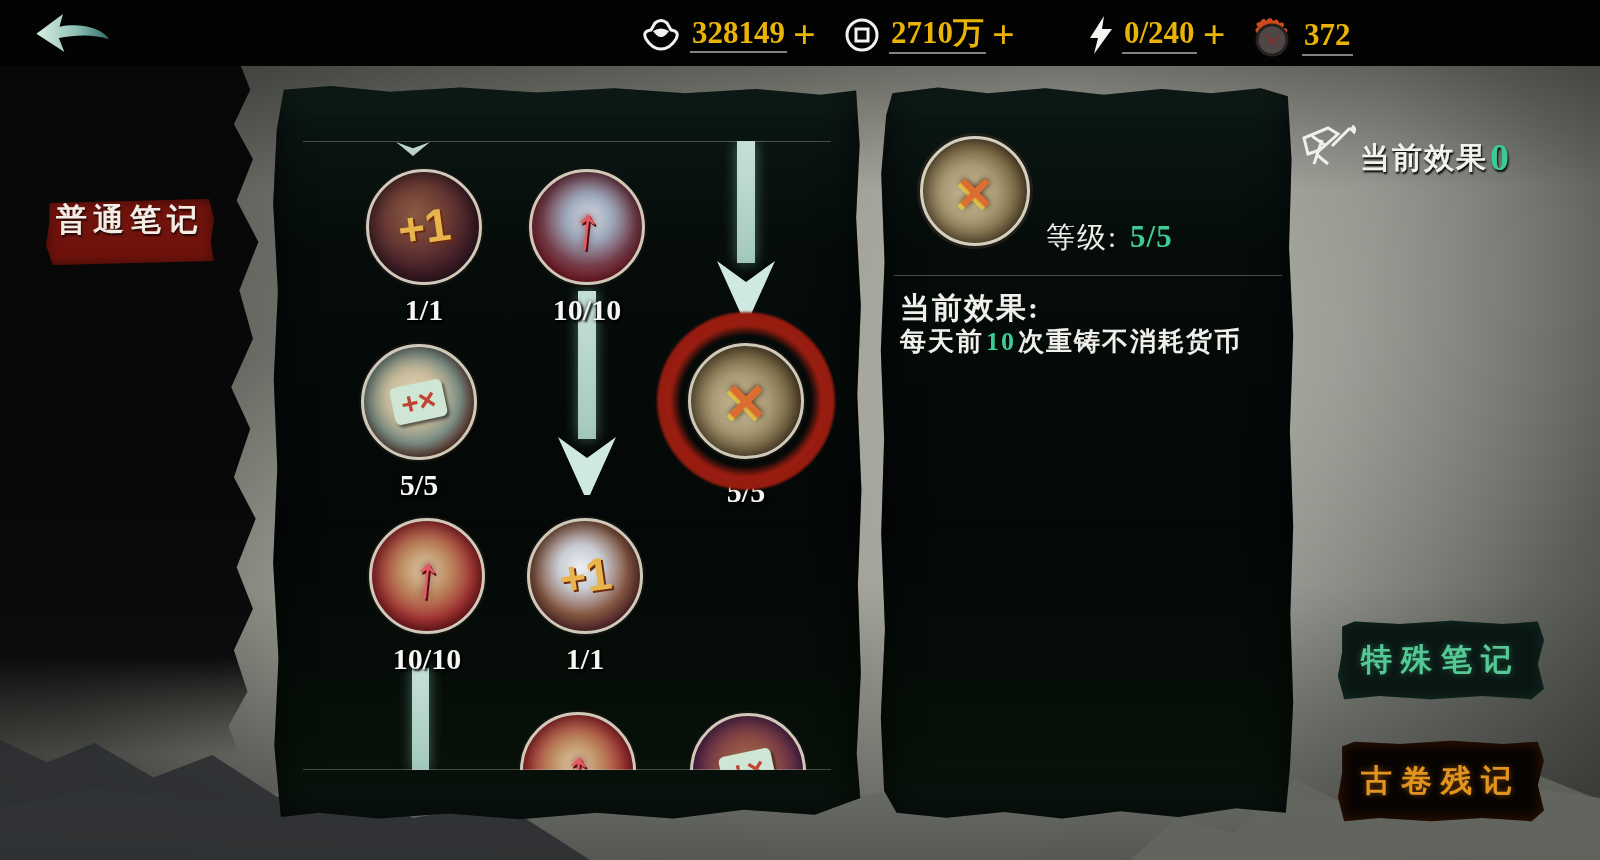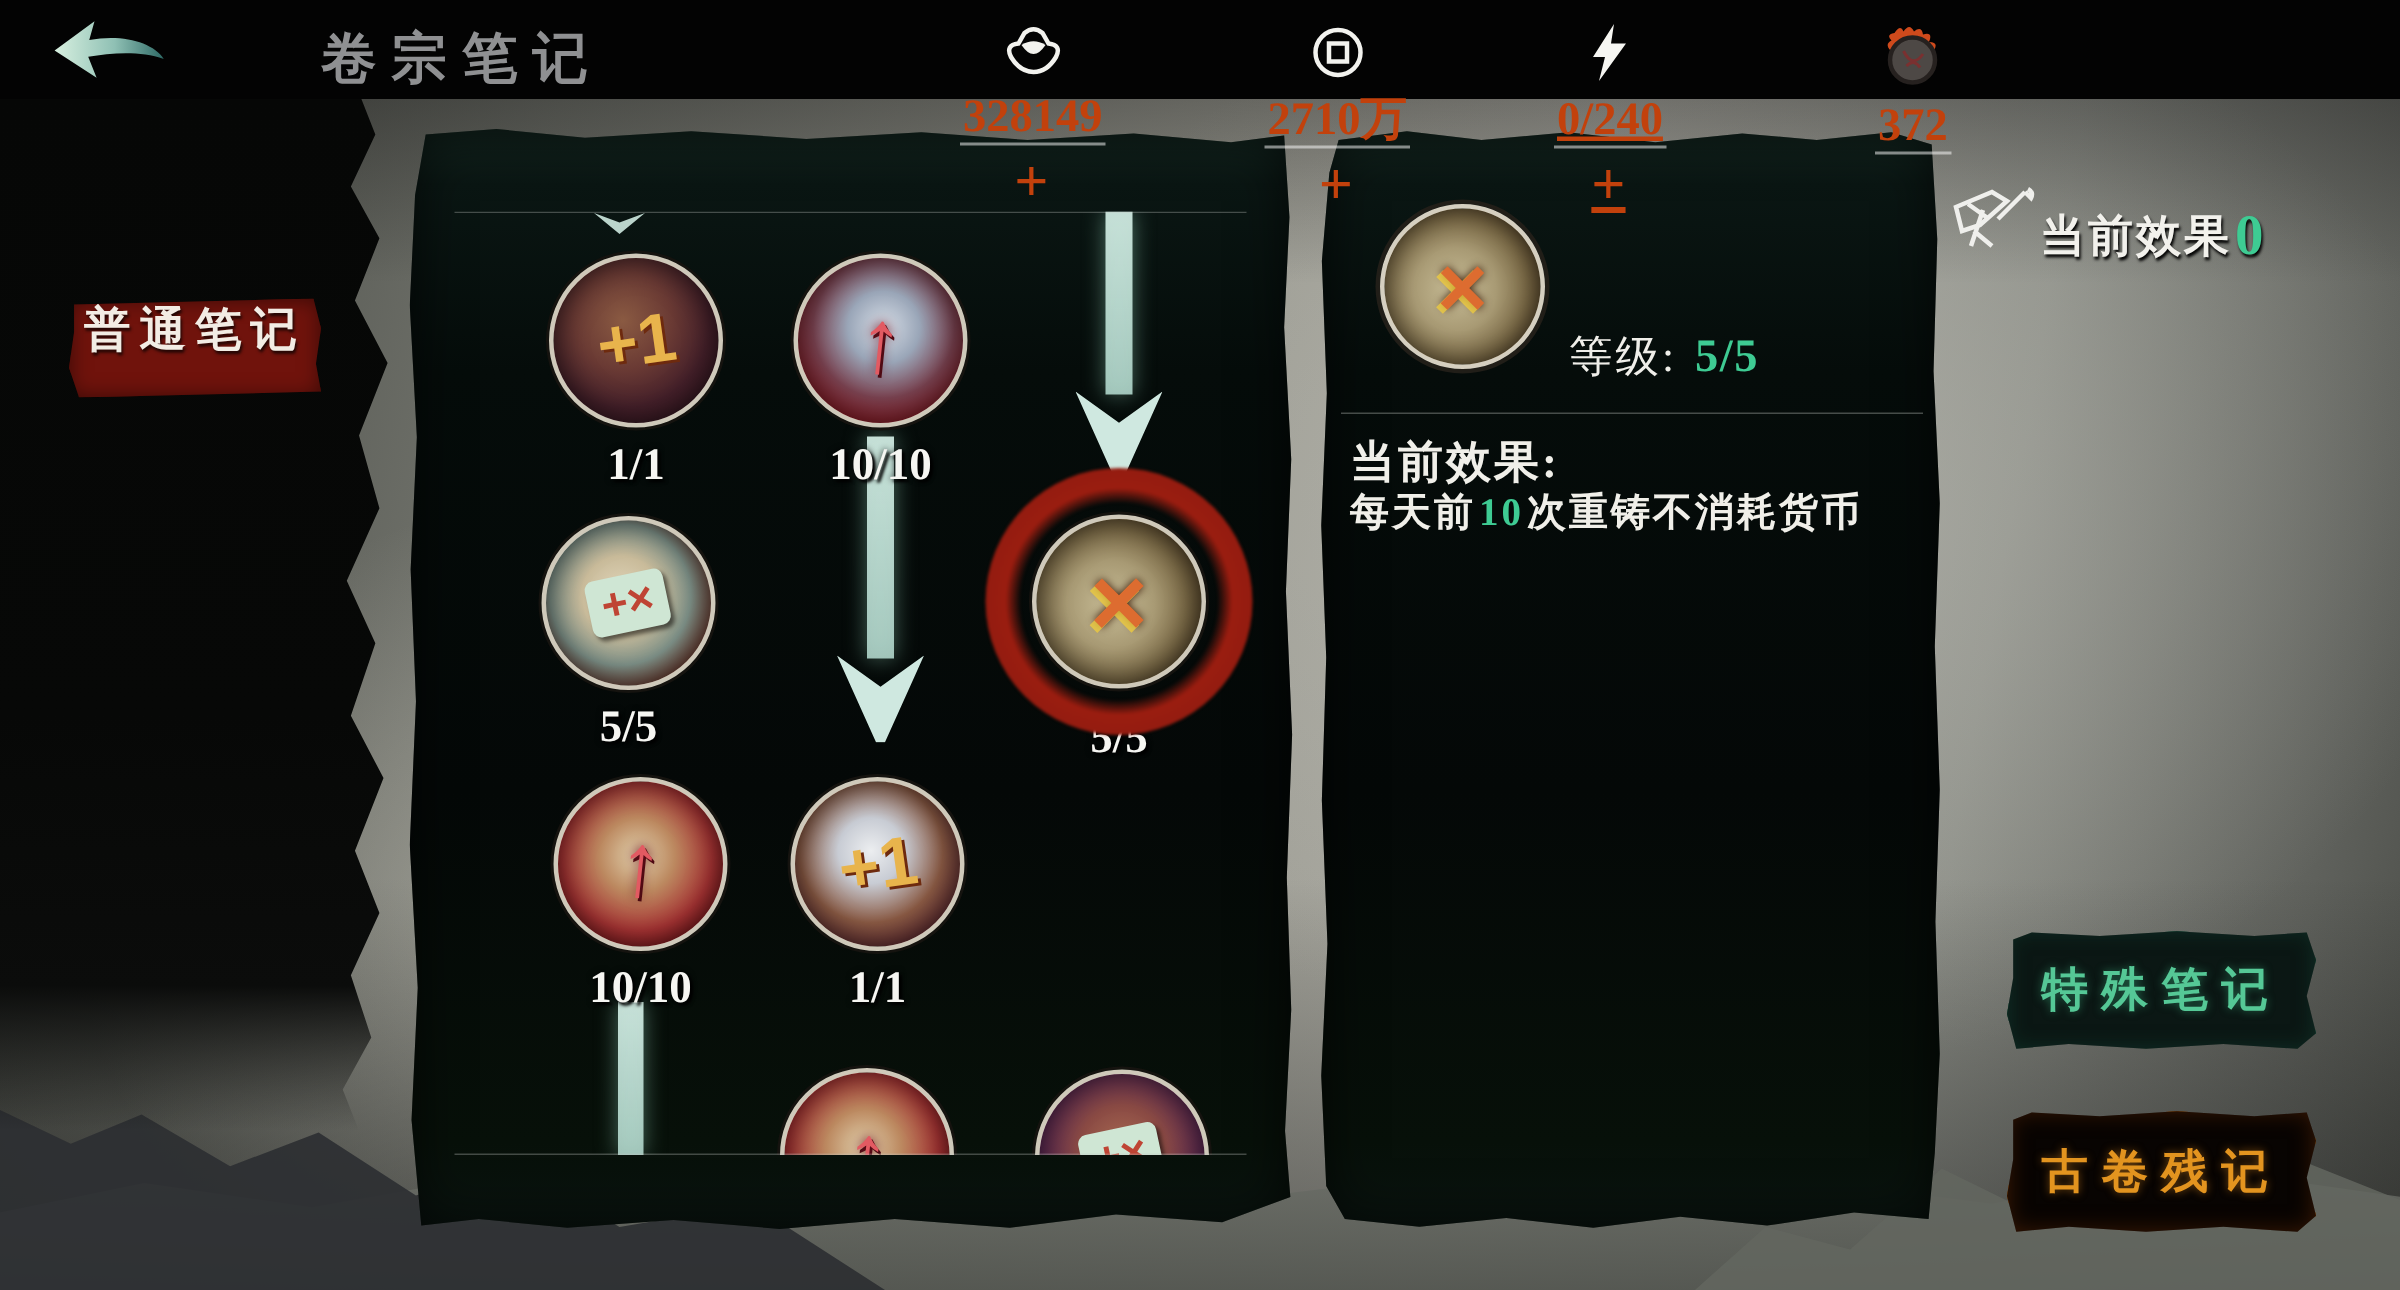--- a/index.html
+++ b/index.html
@@ -19,24 +19,24 @@
     clip-path:polygon(0 100%,10% 72%,22% 82%,35% 46%,48% 66%,60% 30%,72% 55%,84% 40%,100% 60%,100% 100%);}
   .mtn-left{position:absolute;left:0;bottom:0;width:590px;height:150px;background:#2c2f32;opacity:.92;
     clip-path:polygon(0 20%,8% 35%,16% 22%,26% 45%,36% 30%,47% 58%,58% 44%,70% 72%,85% 62%,100% 100%,0 100%);}
   .ink-left{position:absolute;left:0;top:62px;width:272px;height:692px;
     background:linear-gradient(180deg,#060706 0%,#070807 60%,#0b0c0b 86%,rgba(11,12,11,0) 100%);
     clip-path:polygon(0 0,88% 0,92% 4%,86% 9%,93% 14%,87% 20%,95% 26%,88% 33%,93% 40%,85% 47%,92% 53%,86% 60%,94% 66%,87% 73%,93% 79%,86% 85%,91% 91%,84% 96%,88% 100%,0 100%);}
   
   .topbar{position:absolute;left:0;top:0;width:1600px;height:66px;background:#030303;z-index:30;}
   .back-btn{position:absolute;left:28px;top:6px;width:84px;height:54px;cursor:pointer;}
   .page-title{position:absolute;left:214px;top:14px;font-size:37px;font-weight:700;color:#8f9092;letter-spacing:10px;}
-  .cur{position:absolute;top:16px;display:flex;align-items:center;gap:8px;color:#c2410c;flex-direction:column;}
+  .cur{position:absolute;top:16px;display:flex;align-items:center;gap:8px;color:#eab308;}
   .cur .cval{font-size:31px;font-weight:700;border-bottom:2px solid rgba(255,255,255,.5);padding:0 2px 1px 2px;line-height:1.1;}
   .cur .cplus{font-size:40px;font-weight:700;line-height:.8;margin-left:-2px;cursor:pointer;}
-  .c1{left:640px;} .c2{left:843px;} .c3{left:1036px;text-decoration:underline;} .c4{left:1250px;}
+  .c1{left:640px;} .c2{left:843px;} .c3{left:1088px;} .c4{left:1250px;}
   
   .tab-normal{position:absolute;left:46px;top:199px;width:168px;height:66px;background:#70130c;z-index:10;cursor:pointer;
     display:flex;justify-content:center;
     box-shadow:0 0 0 3px #350a06, inset 0 0 14px rgba(0,0,0,.55);
     clip-path:polygon(2% 6%,97% 0,100% 30%,98% 66%,100% 94%,4% 100%,0 70%,2% 34%);}
   .tab-normal span{font-size:31px;font-weight:700;color:#f2ece4;letter-spacing:6px;text-shadow:1px 2px 2px rgba(0,0,0,.7);}
   .tab-special{position:absolute;left:58px;top:322px;width:150px;height:44px;z-index:10;cursor:pointer;
     font-size:31px;font-weight:700;color:#9aa0a0;letter-spacing:6px;text-shadow:1px 2px 2px rgba(0,0,0,.6);}
   
   .panel{position:absolute;background:
@@ -125,21 +125,20 @@
         <defs>
             <linearGradient id="gback" x1="0" y1="0" x2="1" y2="0">
           <stop offset="0" stop-color="#d8f0e0"></stop>
               <stop offset="55%" stop-color="#8fc0b4"></stop>
               <stop offset="100%" stop-color="#2e6a66"></stop>
         </linearGradient>
           </defs>
         <path d="M12,34 L50,6 L45,24 C76,18 106,26 116,42 C94,34 66,36 44,40 L52,60 Z" fill="url(#gback)"></path>
       </svg>
     </div>
-    <div class="page-title">卷宗笔记</div>
 
     <div class="cur c1">
       <svg width="42" height="36" viewBox="0 0 42 36">
         <path d="M6,22 Q2,14 11,13 L15,6 Q21,1 27,6 L31,13 Q40,14 36,22 Q30,32 21,32 Q12,32 6,22 Z" fill="none" stroke="#f2f2ee" stroke-width="3"></path>
         <path d="M13,14 Q21,9 29,14 Q25,20 21,20 Q17,20 13,14 Z" fill="#f2f2ee"></path>
       </svg>
       <span class="cval">328149</span>
       <span class="cplus">+</span>
     </div>
     <div class="cur c2">

